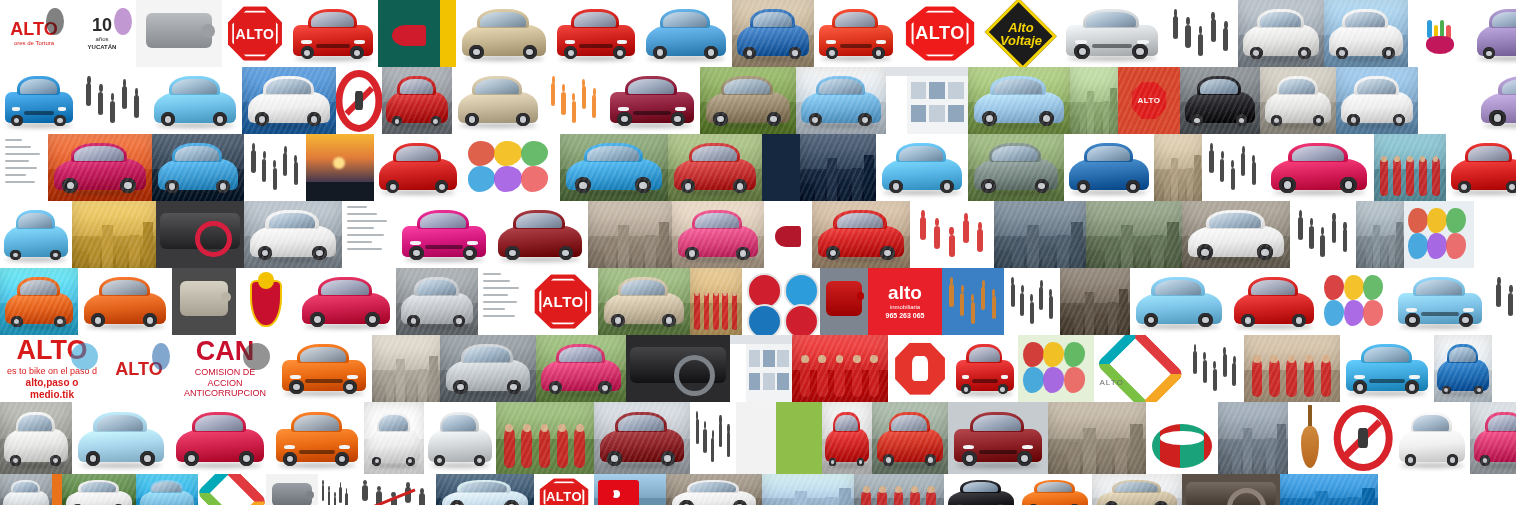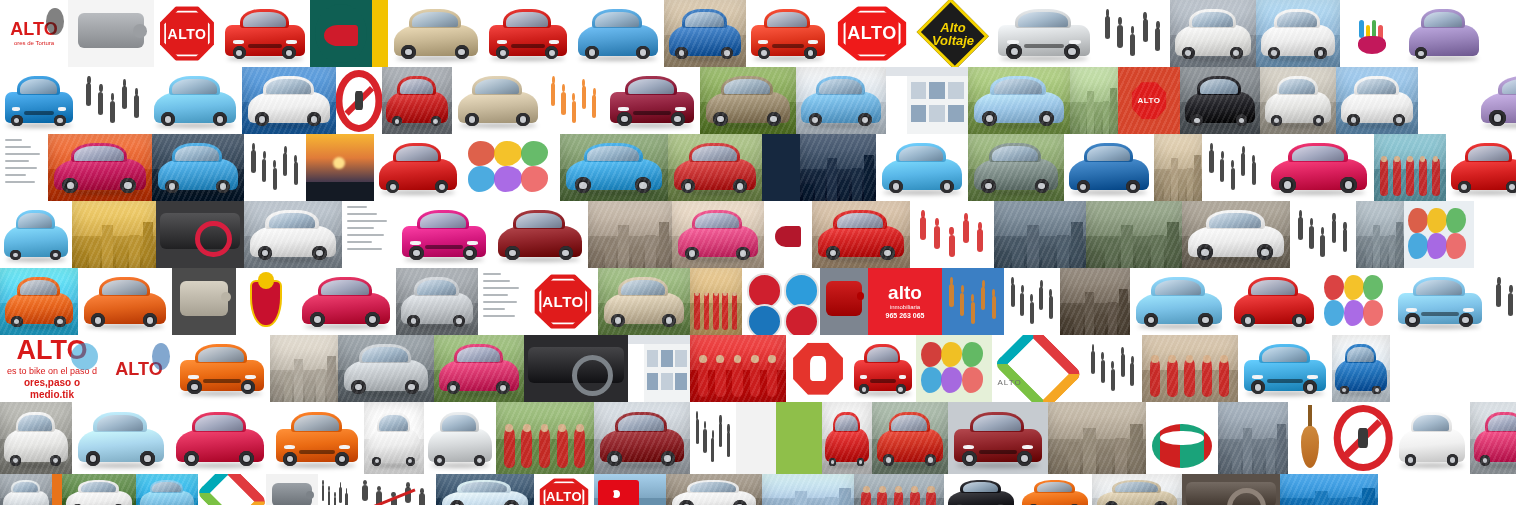--- a/index.html
+++ b/index.html
@@ -99,20 +99,31 @@
       <div class="thumb" style="width: 68px; height: 67px;">
         <div class="canvas">
           <div class="plainbg" style="background: rgb(255, 255, 255);"></div>
           <div class="textcard">
             <div class="big" style="font-size: 18px; color: rgb(216, 26, 26);">ALTO</div>
             <div class="sm" style="font-size: 6px; color: rgb(216, 26, 26); margin-top: 2px;">ores de Tortura</div>
           </div>
           <div style="position: absolute; right: 6%; top: 12%; width: 26%; height: 40%; border-radius: 50%; background: rgb(26, 26, 26); opacity: 0.55;"></div>
         </div>
       </div>
+      <div class="thumb" style="width: 68px; height: 67px;">
+        <div class="canvas">
+          <div class="plainbg" style="background: rgb(255, 255, 255);"></div>
+          <div class="textcard">
+            <div class="big" style="font-size: 18px; color: rgb(43, 43, 43);">10</div>
+            <div class="sm" style="font-size: 6px; color: rgb(43, 43, 43); margin-top: 2px;">años</div>
+            <div class="sm" style="font-size: 6px; color: rgb(43, 43, 43); margin-top: 1px; font-weight: bold;">YUCATÁN</div>
+          </div>
+          <div style="position: absolute; right: 6%; top: 12%; width: 26%; height: 40%; border-radius: 50%; background: rgb(142, 68, 173); opacity: 0.55;"></div>
+        </div>
+      </div>
       <div class="thumb" style="width: 86px; height: 67px;">
         <div class="canvas">
           <div class="plainbg" style="background: rgb(244, 244, 244);"></div>
           <div style="position: absolute; left: 12%; right: 12%; top: 20%; height: 52%; background: linear-gradient(rgb(185, 188, 192), rgb(135, 138, 142)); border-radius: 6px;"></div>
           <div style="position: absolute; right: 8%; top: 36%; width: 16%; padding-bottom: 16%; border-radius: 50%; background: rgb(155, 158, 162);"></div>
         </div>
       </div>
       <div class="thumb" style="width: 66px; height: 67px;">
         <div class="canvas">
           <div class="plainbg" style="background: rgb(255, 255, 255);"></div>
@@ -1375,32 +1386,42 @@
         </div>
       </div>
     </div>
     <div class="img-row" style="height: 67px;">
       <div class="thumb" style="width: 104px; height: 67px;">
         <div class="canvas">
           <div class="plainbg" style="background: rgb(255, 255, 255);"></div>
           <div class="textcard">
             <div class="big" style="font-size: 27px; color: rgb(216, 26, 26);">ALTO</div>
             <div class="sm" style="font-size: 9px; color: rgb(216, 26, 26); margin-top: 2px;">es to bike on el paso d</div>
-            <div class="sm" style="font-size: 10px; color: rgb(216, 26, 26); margin-top: 1px; font-weight: bold;">ores,paso o medio.tik</div>
+            <div class="sm" style="font-size: 10px; color: rgb(216, 26, 26); margin-top: 1px; font-weight: bold;">alto,paso o medio.tik</div>
           </div>
           <div style="position: absolute; right: 6%; top: 12%; width: 26%; height: 40%; border-radius: 50%; background: rgb(31, 154, 214); opacity: 0.55;"></div>
         </div>
       </div>
       <div class="thumb" style="width: 70px; height: 67px;">
         <div class="canvas">
           <div class="plainbg" style="background: rgb(255, 255, 255);"></div>
           <div class="textcard">
             <div class="big" style="font-size: 18px; color: rgb(207, 31, 31);">ALTO</div>
           </div>
           <div style="position: absolute; right: 6%; top: 12%; width: 26%; height: 40%; border-radius: 50%; background: rgb(27, 94, 168); opacity: 0.55;"></div>
+        </div>
+      </div>
+      <div class="thumb" style="width: 102px; height: 67px;">
+        <div class="canvas">
+          <div class="plainbg" style="background: rgb(255, 255, 255);"></div>
+          <div class="textcard">
+            <div class="big" style="font-size: 27px; color: rgb(200, 16, 46);">CAN</div>
+            <div class="sm" style="font-size: 9px; color: rgb(200, 16, 46); margin-top: 2px;">COMISION DE ACCION ANTICORRUPCION</div>
+          </div>
+          <div style="position: absolute; right: 6%; top: 12%; width: 26%; height: 40%; border-radius: 50%; background: rgb(58, 58, 58); opacity: 0.55;"></div>
         </div>
       </div>
       <div class="thumb" style="width: 96px; height: 67px;">
         <div class="canvas">
           <div class="plainbg" style="background: rgb(255, 255, 255);"></div>
           <div class="shadow"></div>
           <div class="car" style="background: linear-gradient(175deg, rgb(255, 144, 56) 0%, rgb(234, 106, 18) 48%, rgb(188, 60, 0) 100%);">
             <div class="cabin" style="background: linear-gradient(175deg, rgb(255, 132, 44), rgb(212, 84, 0));"></div>
             <div class="glass"></div>
             <div class="wheel l"></div>

